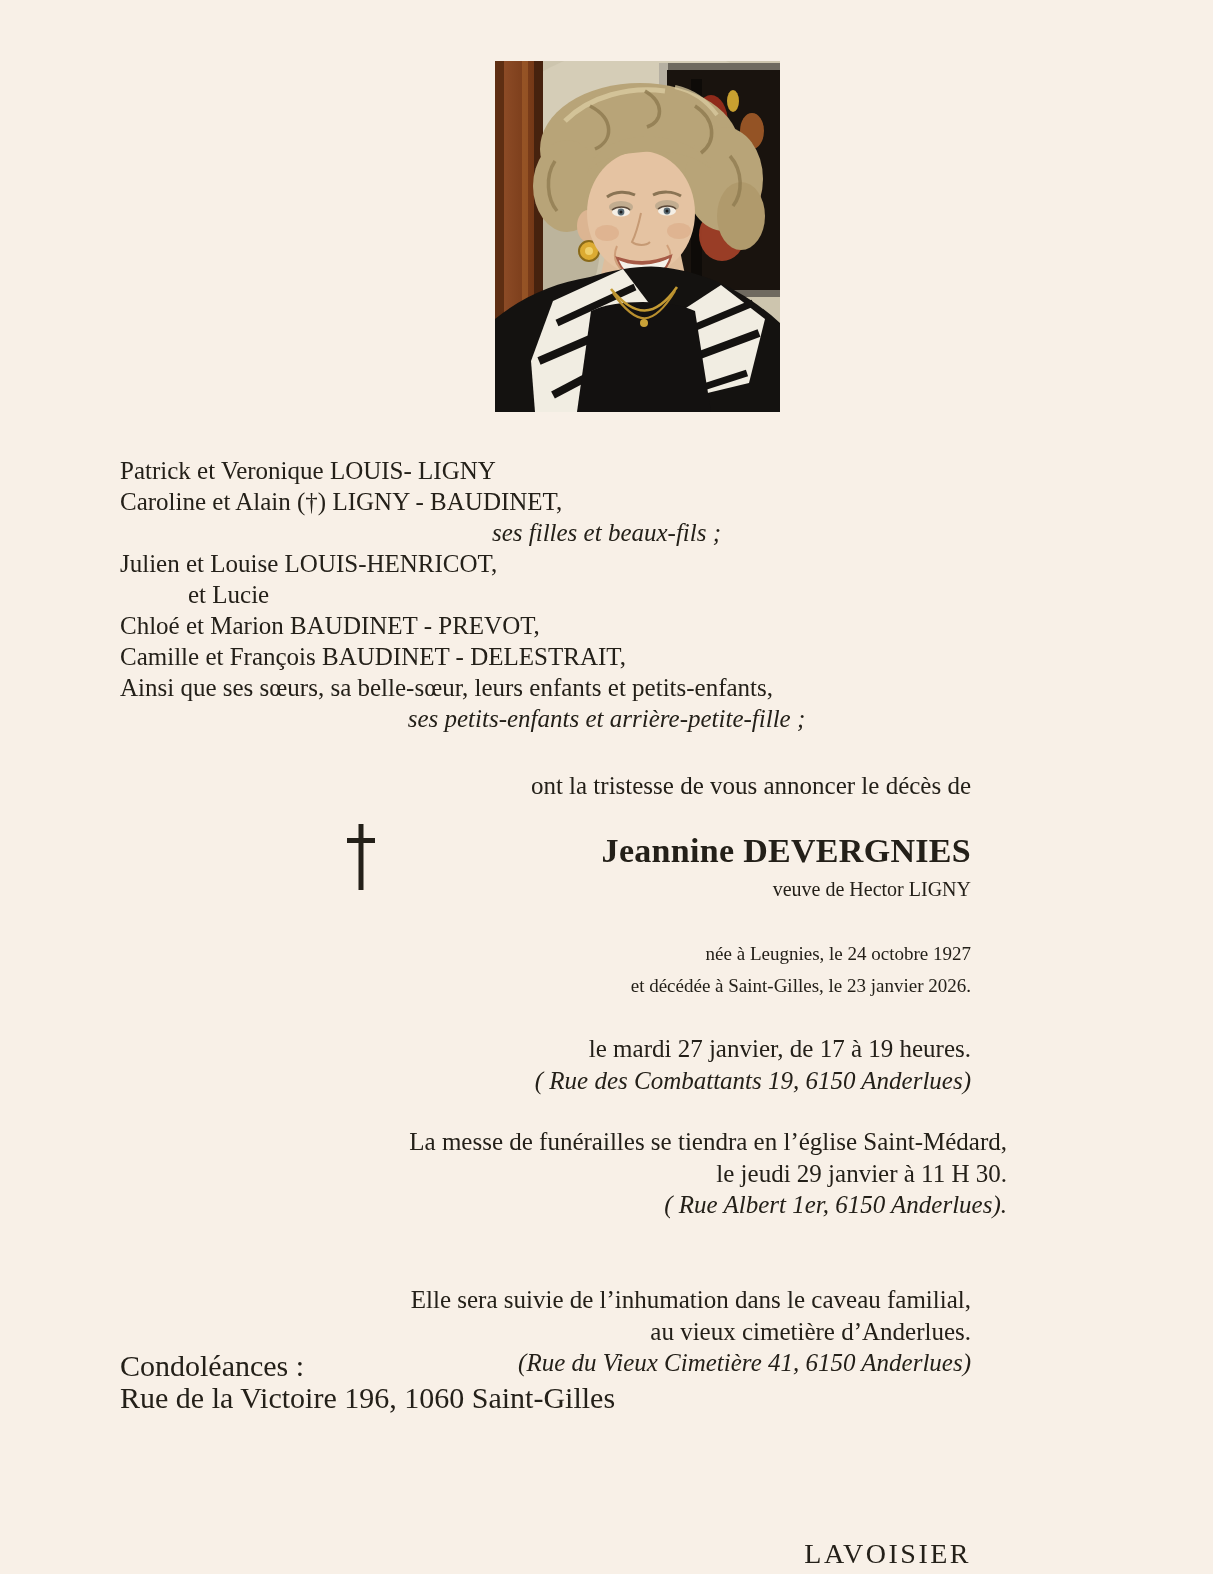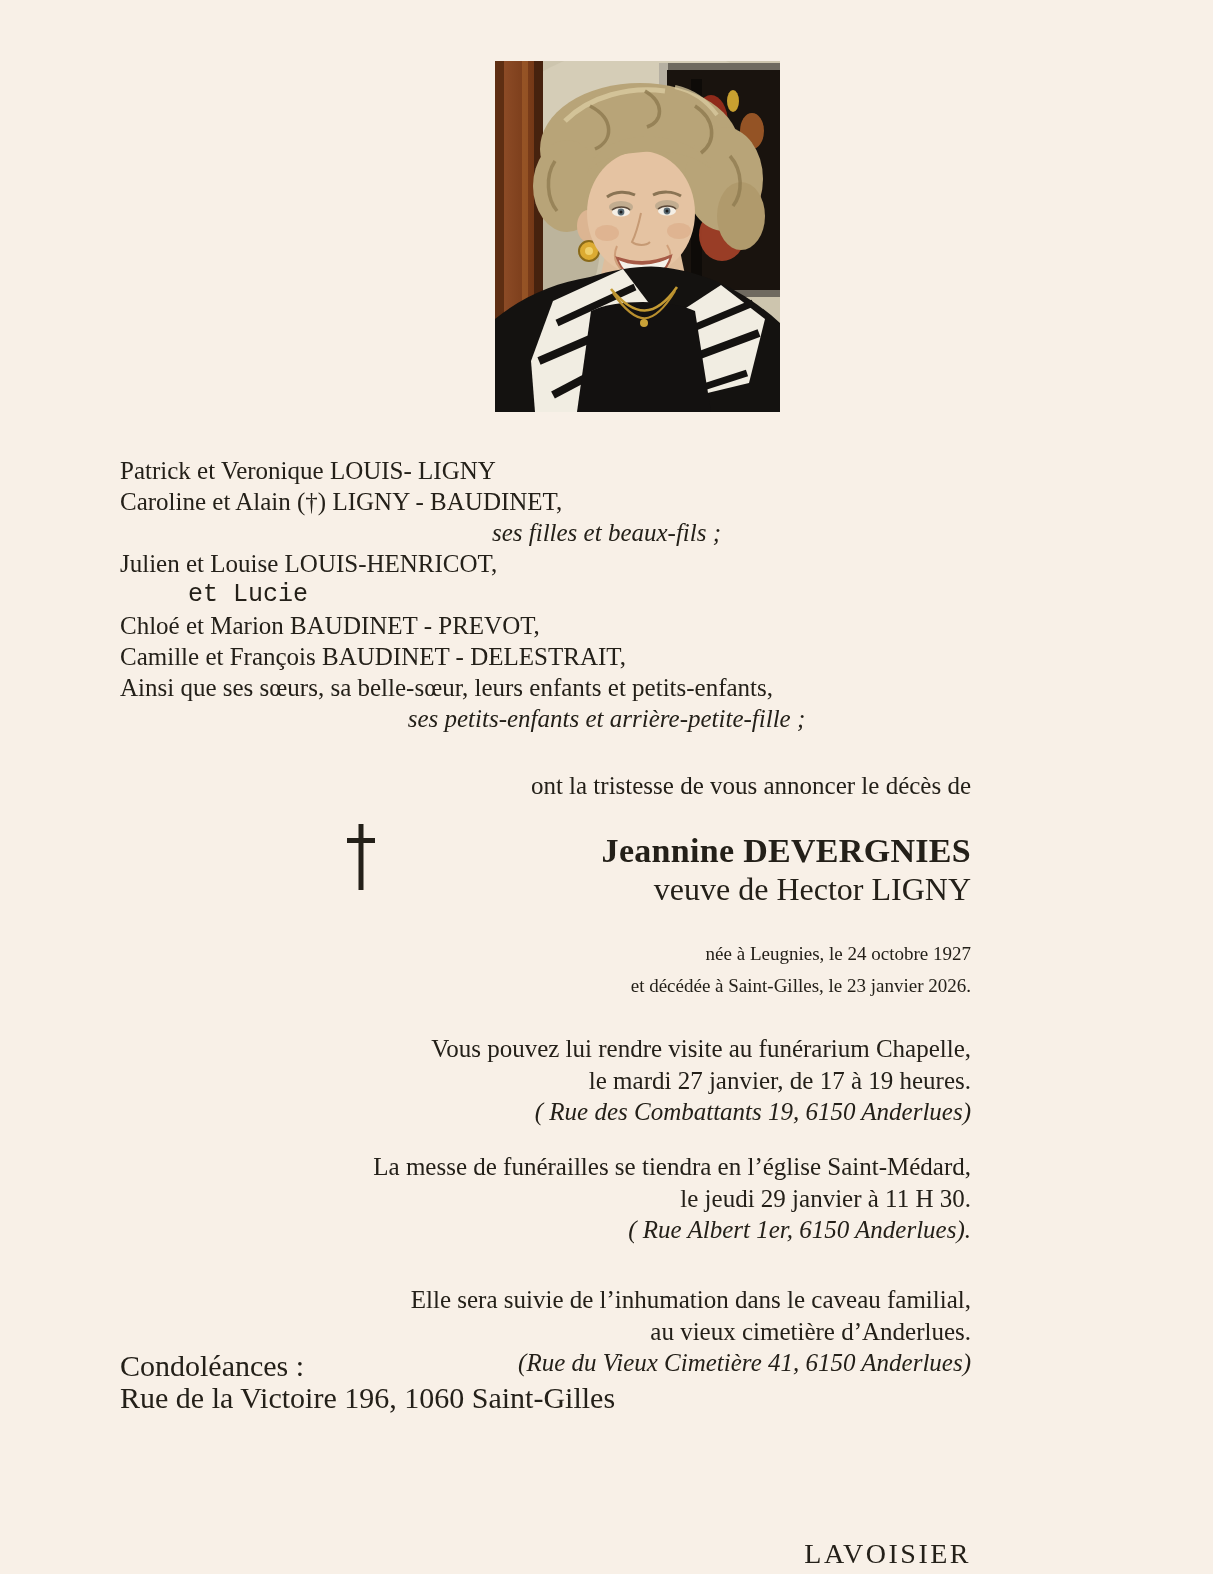--- a/index.html
+++ b/index.html
@@ -27,45 +27,45 @@
 
   .family {
     position: absolute;
     left: 120px;
     top: 455px;
     width: 973px;
     font-size: 25px;
     line-height: 31px;
     white-space: nowrap;
   }
-  .family .indent { padding-left: 68px; font-family: Liberation Mono, monospace; }
+  .family .indent { padding-left: 68px; }
   .family .right { text-align: center; }
   .italic { font-style: italic; }
 
   .centered {
     position: absolute;
     left: 0;
     width: 971px;
     text-align: right;
   }
   #intro   { top: 770px; font-size: 25px; line-height: 31px; }
   .cross {
     position: absolute;
     left: 347px;
     top: 824px;
     width: 28px;
     height: 66px;
   }
   .cross svg { display: block; width: 100%; height: 100%; }
   #name    { top: 830px; font-size: 34px; font-weight: bold; line-height: 42px; letter-spacing: 0.3px; }
-  #subtitle{ top: 873px; font-size: 32px; line-height: 32px; }
+  #subtitle{ top: 873px; font-size: 20px; line-height: 32px; }
   #dates   { top: 938px; font-size: 19px; line-height: 32px; }
   .event   { font-size: 25px; line-height: 31.5px; }
   #event-0 { top: 1033px; }
-  #event-1 { top: 1151px; }
+  #event-1 { top: 1126px; margin-left: 36px; }
   #event-2 { top: 1284px; }
   #condolences {
     position: absolute;
     left: 120px;
     top: 1350px;
     font-size: 30px;
     line-height: 32px;
   }
   #brand { top: 1501px; font-size: 28px; letter-spacing: 2.5px; line-height: 34px; margin-top: 36px; }
   #site  { top: 1534px; font-size: 21.5px; line-height: 28px; margin-top: 40px; }
@@ -207,21 +207,20 @@
 
   <div class="centered" id="name">Jeannine DEVERGNIES</div>
   <div class="centered" id="subtitle">veuve de Hector LIGNY</div>
 
   <div class="centered" id="dates">
     <div>née à Leugnies, le 24 octobre 1927</div>
     <div>et décédée à Saint-Gilles, le 23 janvier 2026.</div>
   </div>
 
   <div class="centered event" id="event-0">
-    <div>Vous pouvez lui rendre visite au funérarium Chapelle,</div>
     <div>le mardi 27 janvier, de 17 à 19 heures.</div>
     <div class="italic">( Rue des Combattants 19, 6150 Anderlues)</div>
   </div>
 
   <div class="centered event" id="event-1">
     <div>La messe de funérailles se tiendra en l’église Saint-Médard,</div>
     <div>le jeudi 29 janvier à 11 H 30.</div>
     <div class="italic">( Rue Albert 1er, 6150 Anderlues).</div>
   </div>
 

